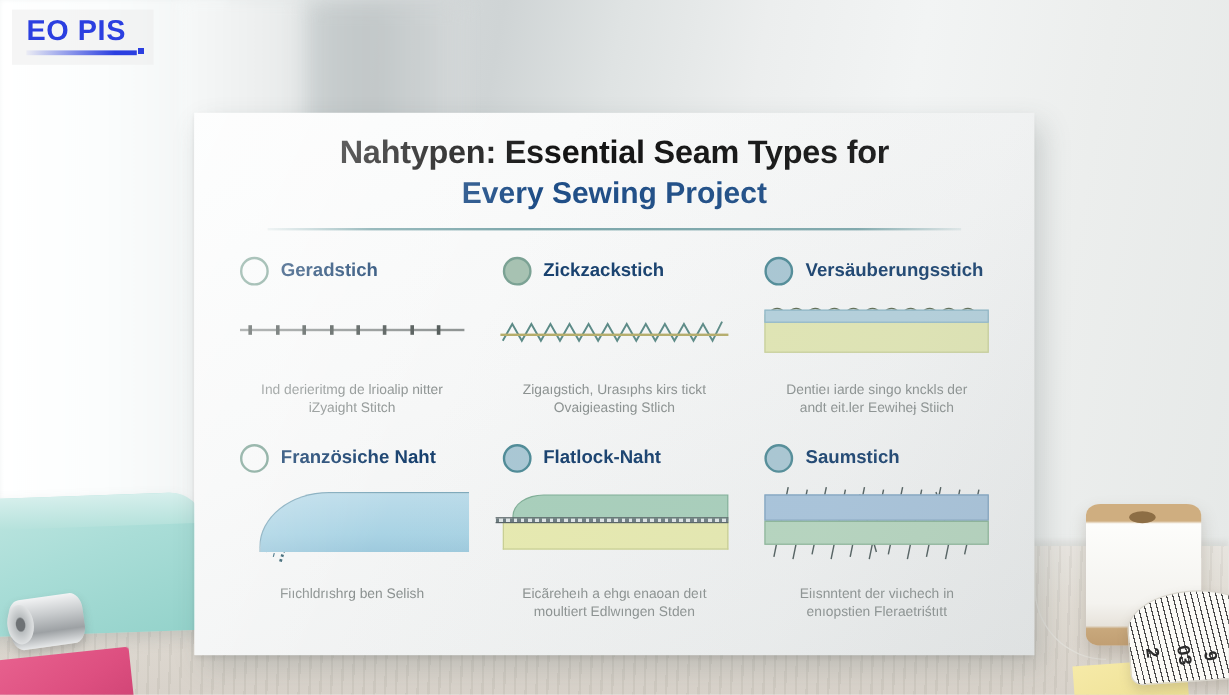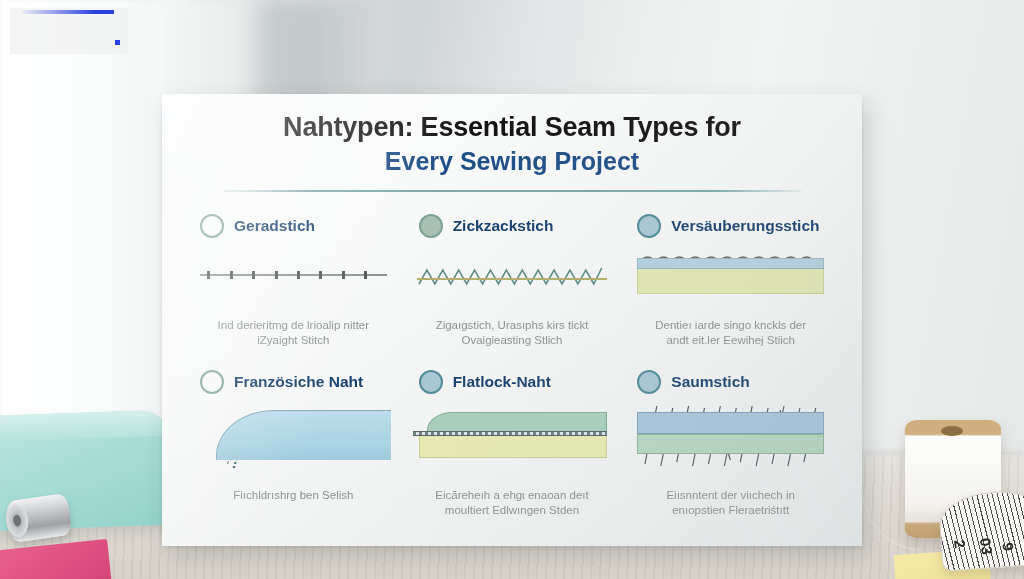--- a/index.html
+++ b/index.html
@@ -404,15 +404,16 @@
       <div class="caption">
         <div>Eiısnntent der viıchech in</div>
         <div>enıopstien Fleraetriśtıtt</div>
       </div>
     </div>
 
   </div>
 </div>
 
 <div id="logo">
+  <div class="logo-text">EO PIS</div>
   <div class="logo-bar"></div>
   <div class="logo-dot"></div>
 </div>
 
 </body></html>

